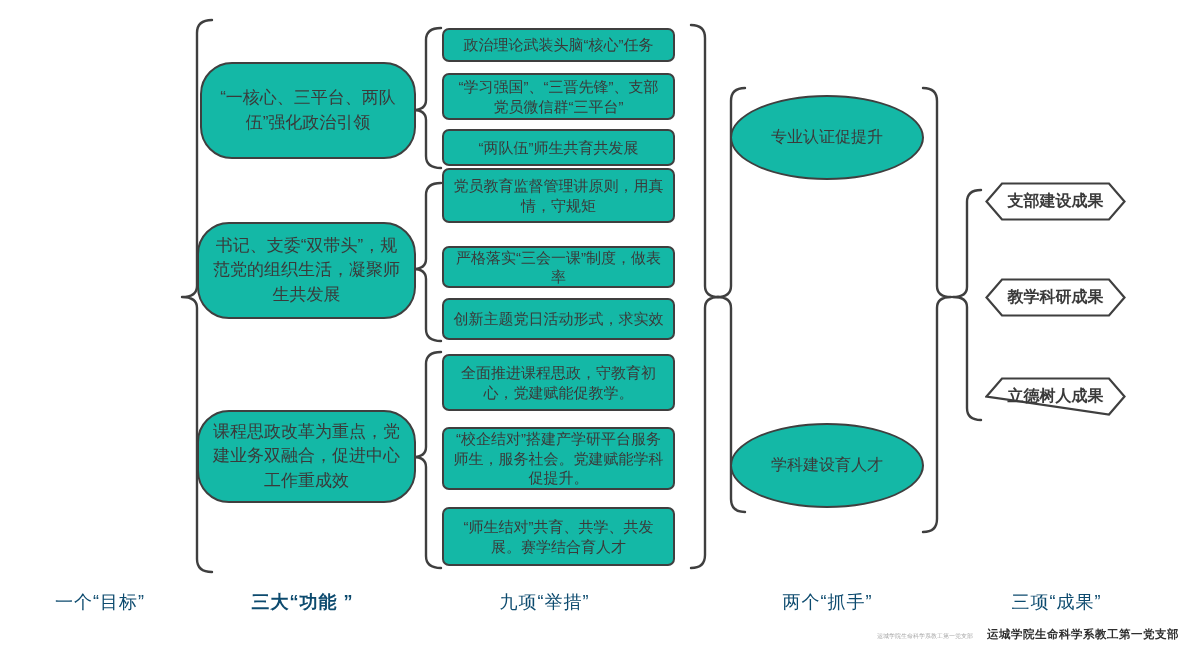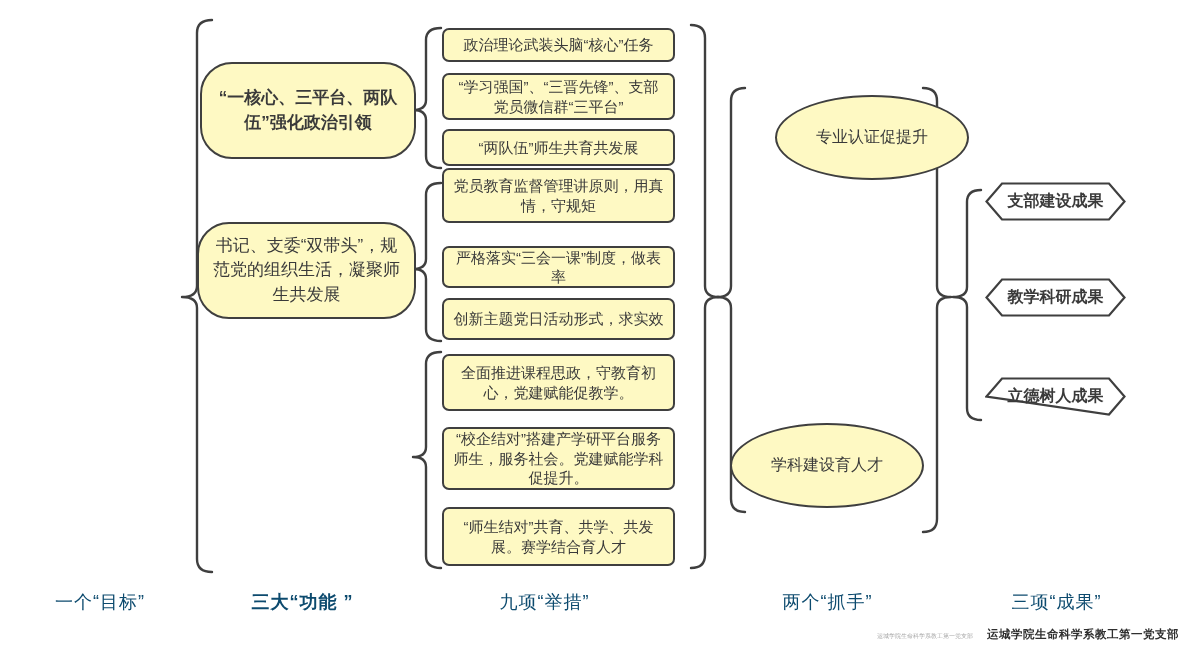--- a/index.html
+++ b/index.html
@@ -4,21 +4,21 @@
 <style>
   html,body{margin:0;padding:0;background:#fff;}
   .canvas{
     position:relative;width:1184px;height:645px;background:#ffffff;
     font-family:"Liberation Sans","DejaVu Sans",sans-serif;
     color:#3a3a3a;overflow:hidden;
   }
   .layer{position:absolute;left:0;top:0;width:1184px;height:645px;pointer-events:none;}
   .node{
     position:absolute;display:flex;align-items:center;justify-content:center;
-    text-align:center;box-sizing:border-box;background:#fef9c3;
+    text-align:center;box-sizing:border-box;background:#14b8a6;
   }
   .rect{border:2.5px solid #3f3f3f;border-radius:10px;font-size:16.5px;line-height:1.5;padding:6px 9px;}
   .bubble{border:2.5px solid #3f3f3f;border-radius:32px;font-size:17px;line-height:1.45;padding:8px 14px;}
   .measure{border:2px solid #3f3f3f;border-radius:7px;font-size:15px;line-height:1.3;padding:2px 8px;}
   .ellipse{border:2px solid #3f3f3f;border-radius:50%;font-size:16px;}
   .hex{background:transparent;font-size:16px;}
   .hex svg{position:absolute;left:0;top:0;width:100%;height:100%;}
   .hex span{position:relative;z-index:1;font-weight:bold;}
   .col-label{
     position:absolute;top:590px;text-align:center;font-size:18px;color:#0c4a6e;
@@ -43,25 +43,28 @@
     <path class="brace" d="M 441 28 Q 426 28 426 40 L 426 100 Q 426 110 413 110 Q 426 110 426 120 L 426 156 Q 426 168 441 168"></path>
     <path class="brace" d="M 441 183 Q 426 183 426 195 L 426 259 Q 426 269 413 269 Q 426 269 426 279 L 426 329 Q 426 341 441 341"></path>
     <path class="brace" d="M 441 352 Q 426 352 426 364 L 426 447 Q 426 457 413 457 Q 426 457 426 467 L 426 556 Q 426 568 441 568"></path>
     <path class="brace" d="M 691 25 Q 705 25 705 38 L 705 286 Q 705 297 719 297 Q 705 297 705 308 L 705 555 Q 705 568 691 568"></path>
     <path class="brace" d="M 745 88 Q 731 88 731 101 L 731 286 Q 731 297 717 297 Q 731 297 731 308 L 731 499 Q 731 512 745 512"></path>
     <path class="brace" d="M 923 88 Q 937 88 937 101 L 937 286 Q 937 297 951 297 Q 937 297 937 308 L 937 519 Q 937 532 923 532"></path>
     <path class="brace" d="M 981 190 Q 967 190 967 202 L 967 287 Q 967 297 953 297 Q 967 297 967 307 L 967 408 Q 967 420 981 420"></path>
   </svg>
 
 
-  <div class="node bubble" style="left:200px;top:62px;width:216px;height:97px;font-weight:bold;">
+  <div class="node bubble" style="left:200px;top:62px;width:216px;height:97px;">
     <span>“一核心、三平台、两队伍”强化政治引领</span>
   </div>
   <div class="node bubble" style="left:197px;top:222px;width:219px;height:97px;">
     <span>书记、支委“双带头”，规范党的组织生活，凝聚师生共发展</span>
+  </div>
+  <div class="node bubble" style="left:197px;top:410px;width:219px;height:93px;">
+    <span>课程思政改革为重点，党建业务双融合，促进中心工作重成效</span>
   </div>
 
   <div class="node measure" style="left:442px;top:28px;width:233px;height:34px;">
     <span>政治理论武装头脑“核心”任务</span>
   </div>
   <div class="node measure" style="left:442px;top:73px;width:233px;height:47px;">
     <span>“学习强国”、“三晋先锋”、支部党员微信群“三平台”</span>
   </div>
   <div class="node measure" style="left:442px;top:129px;width:233px;height:37px;">
     <span>“两队伍”师生共育共发展</span>
@@ -78,21 +81,21 @@
   <div class="node measure" style="left:442px;top:354px;width:233px;height:57px;">
     <span>全面推进课程思政，守教育初心，党建赋能促教学。</span>
   </div>
   <div class="node measure" style="left:442px;top:427px;width:233px;height:63px;">
     <span>“校企结对”搭建产学研平台服务师生，服务社会。党建赋能学科促提升。</span>
   </div>
   <div class="node measure" style="left:442px;top:507px;width:233px;height:59px;">
     <span>“师生结对”共育、共学、共发展。赛学结合育人才</span>
   </div>
 
-  <div class="node ellipse" style="left:730px;top:95px;width:194px;height:85px;margin-left:45px;">
+  <div class="node ellipse" style="left:730px;top:95px;width:194px;height:85px;">
     <span>专业认证促提升</span>
   </div>
   <div class="node ellipse" style="left:730px;top:423px;width:194px;height:85px;">
     <span>学科建设育人才</span>
   </div>
 
   <div class="node hex" style="left:985px;top:182px;width:141px;height:39px;">
     <svg viewBox="0 0 141 39">
       <polygon class="hexline" points="17,1.5 124,1.5 139.5,19.5 124,37.5 17,37.5 1.5,19.5"></polygon>
     </svg>

